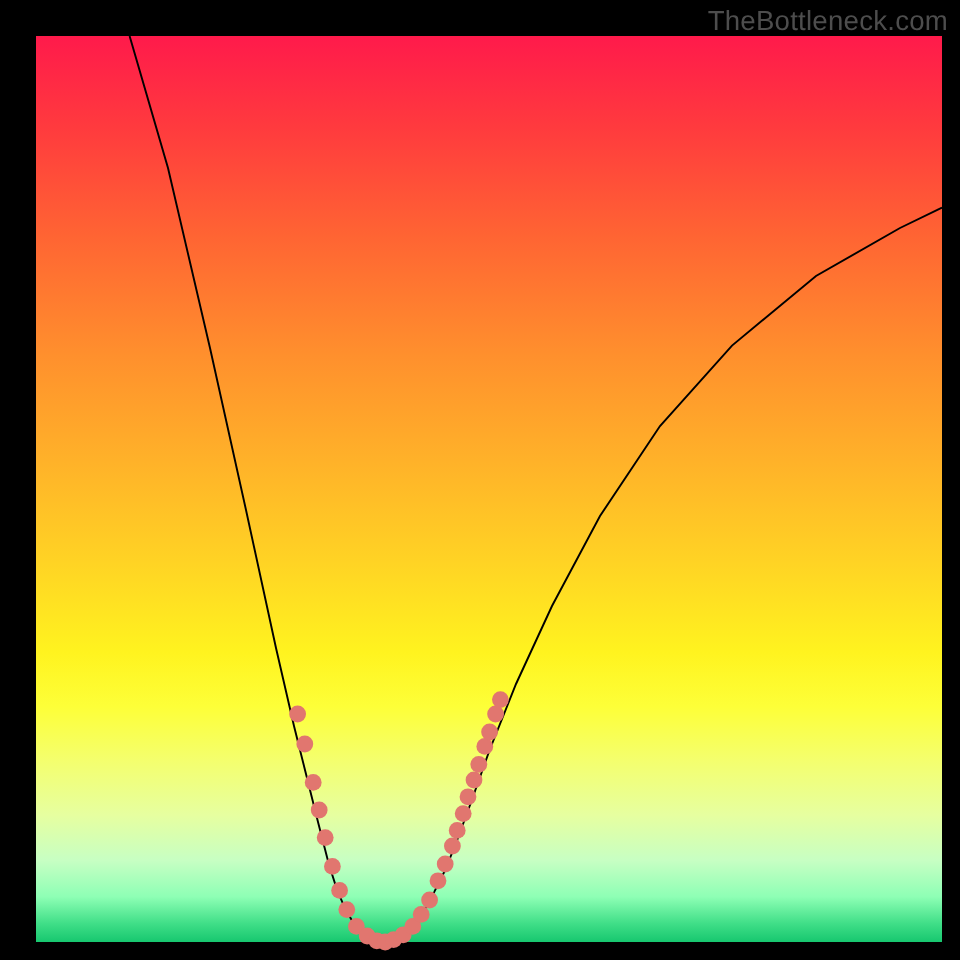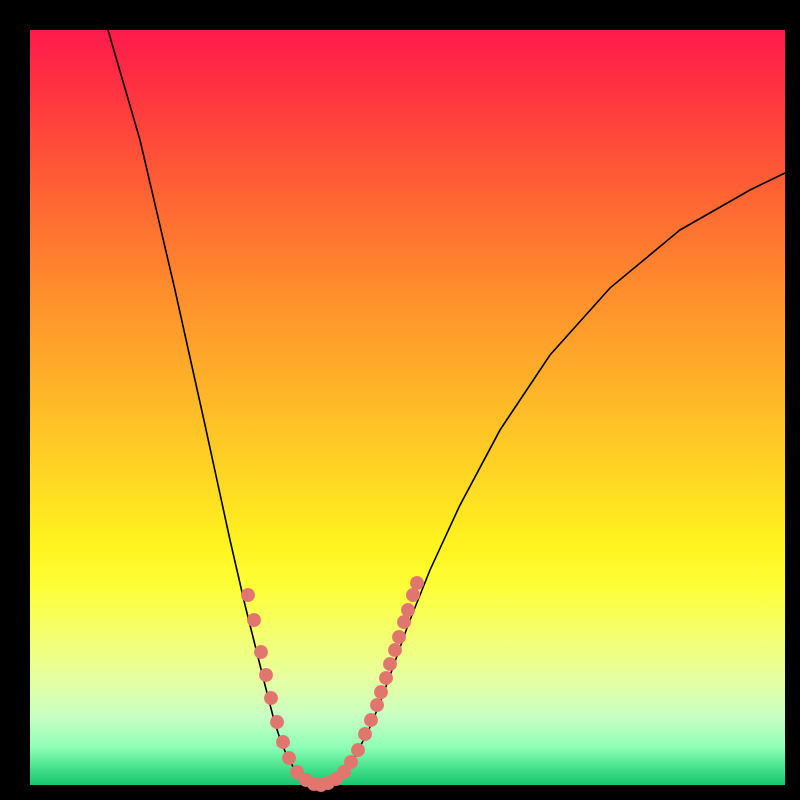--- a/index.html
+++ b/index.html
@@ -65,20 +65,21 @@
   }
   .dot {
     fill: #e1766f;
     stroke: none;
   }
 </style>
 </head>
 <body>
 
 <div class="frame">
+  <div class="watermark">TheBottleneck.com</div>
   <div class="plot-area">
     <svg class="curves" viewBox="0 0 755 755" preserveAspectRatio="none">
       <path id="left-curve" class="curve-path" d="M 78 0 L 110 110 L 145 260 L 175 395 L 200 510 L 215 575 L 225 615 L 235 655 L 244 690 L 251 712 L 258 728 L 265 740 L 272 748 L 280 752 L 289 755"></path>
       <path id="right-curve" class="curve-path" d="M 289 755 L 298 752 L 306 748 L 315 740 L 324 728 L 332 713 L 341 695 L 351 670 L 362 640 L 378 595 L 400 540 L 430 475 L 470 400 L 520 325 L 580 258 L 650 200 L 720 160 L 755 143"></path>
       <g id="dots-group">
           <circle cx="218" cy="565" r="7" class="dot"></circle>
           <circle cx="224" cy="590" r="7" class="dot"></circle>
           <circle cx="231" cy="622" r="7" class="dot"></circle>
           <circle cx="236" cy="645" r="7" class="dot"></circle>
           <circle cx="241" cy="668" r="7" class="dot"></circle>

